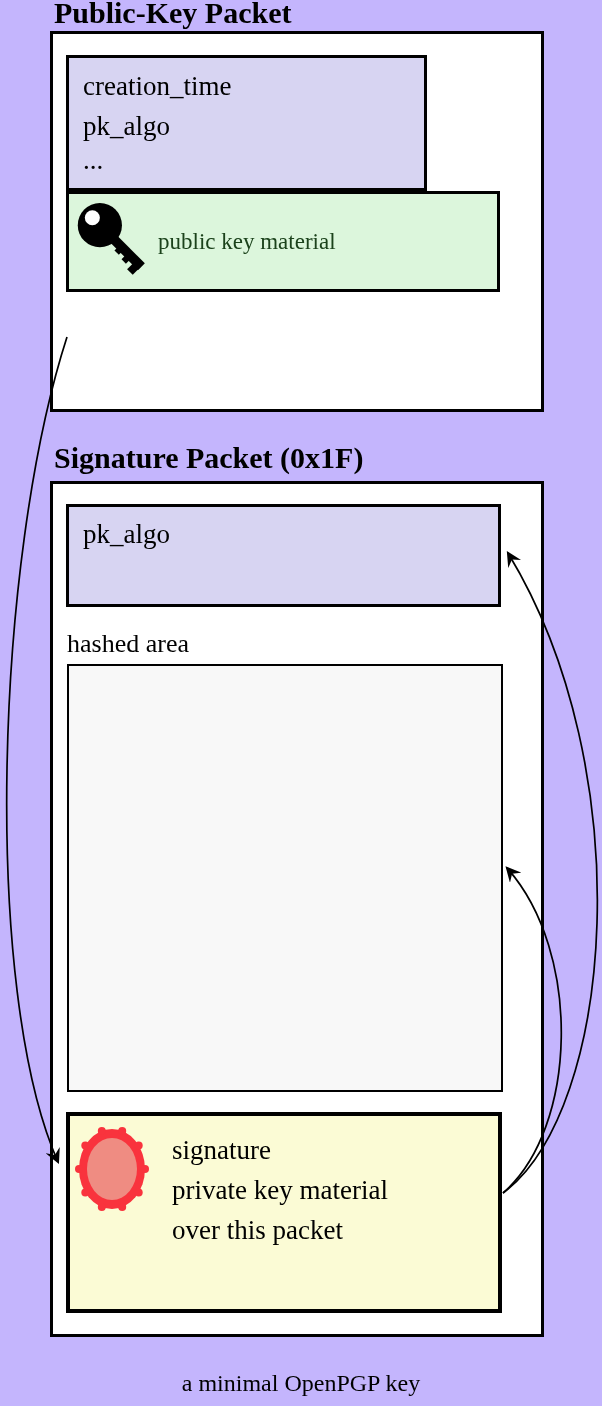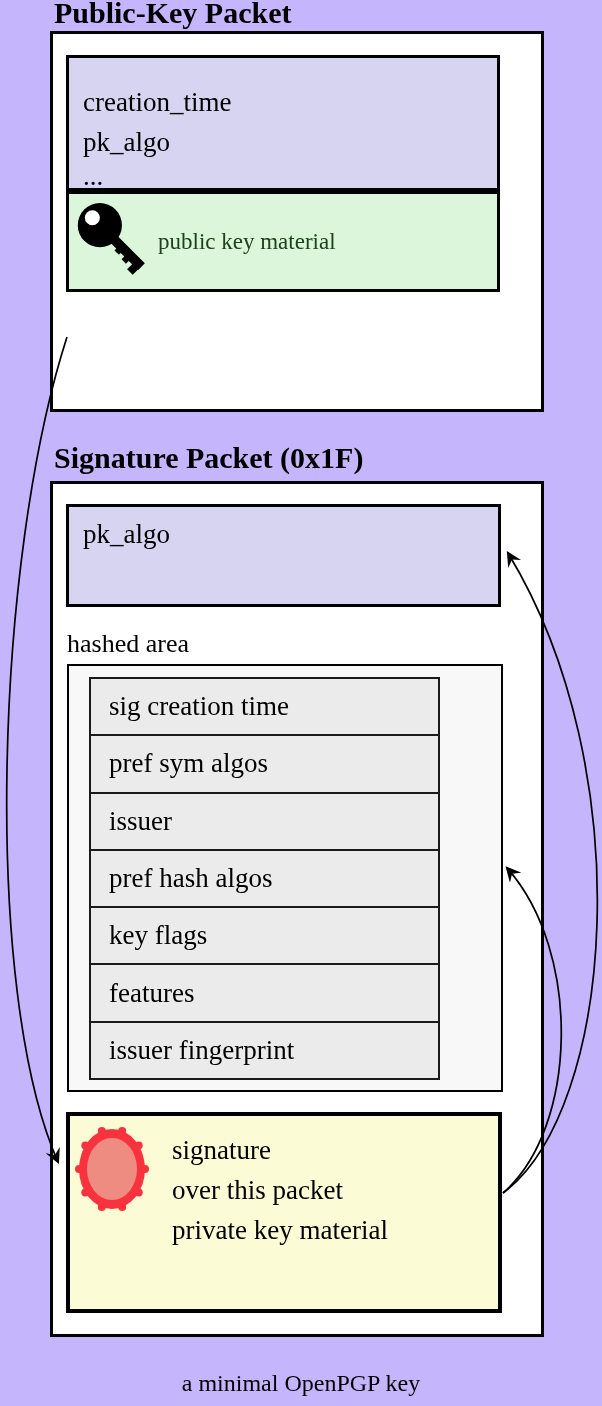--- a/index.html
+++ b/index.html
@@ -32,21 +32,21 @@
 </style>
 </head>
 <body>
 
 <div class="canvas">
 
   <div class="abs title" style="left:54px;top:-4px;">Public-Key Packet</div>
 
   <div class="abs outer-box" style="left:50px;top:31px;width:494px;height:381px;"></div>
 
-  <div class="abs field-box" style="left:66px;top:55px;width:434px;height:136px;padding-top:24px;">
+  <div class="abs field-box" style="left:66px;top:55px;width:361px;height:136px;padding-top:8px;">
     <div class="fline">creation_time</div>
     <div class="fline">pk_algo</div>
     <div class="fline" style="line-height:28px;">...</div>
   </div>
 
   <div class="abs material-box" style="left:66px;top:191px;width:434px;height:101px;">
     <svg class="icon-svg" width="76" height="84" viewBox="0 0 86 92">
       <circle cx="27" cy="27" r="25" fill="#000"></circle>
       <circle cx="18.5" cy="18.5" r="8.5" fill="#fff"></circle>
       <line x1="42" y1="42" x2="74" y2="74" stroke="#000" stroke-width="11"></line>
@@ -62,29 +62,20 @@
   <div class="abs outer-box" style="left:50px;top:481px;width:494px;height:856px;"></div>
 
   <div class="abs field-box" style="left:66px;top:504px;width:435px;height:103px;padding-top:7px;">
     <div class="fline">pk_algo</div>
   </div>
 
   <div class="abs hashed-label" style="left:67px;top:626px;">hashed area</div>
 
   <div class="abs hashed-box" style="left:67px;top:664px;width:436px;height:428px;"></div>
 
-  <div class="abs subpacket-table" style="left:89px;top:677px;width:351px;height:403px;">
-    <div class="subpacket-row">sig creation time</div>
-    <div class="subpacket-row">pref sym algos</div>
-    <div class="subpacket-row">issuer</div>
-    <div class="subpacket-row">pref hash algos</div>
-    <div class="subpacket-row">key flags</div>
-    <div class="subpacket-row">features</div>
-    <div class="subpacket-row">issuer fingerprint</div>
-  </div>
 
   <div class="abs sig-box" style="left:66px;top:1112px;width:436px;height:201px;"></div>
 
   <svg class="abs icon-svg" style="left:74px;top:1124px;z-index:2;" width="76" height="90" viewBox="0 0 76 90">
     <g fill="var(--seal-ring,#f9333d)">
       <ellipse cx="38" cy="45" rx="33" ry="40"></ellipse>
       <circle cx="71" cy="45" r="4"></circle>
         <circle cx="64.7" cy="68.5" r="4"></circle>
       <circle cx="48.2" cy="83" r="4"></circle>
         <circle cx="27.8" cy="83" r="4"></circle>
@@ -93,22 +84,22 @@
       <circle cx="11.3" cy="21.5" r="4"></circle>
         <circle cx="27.8" cy="7" r="4"></circle>
       <circle cx="48.2" cy="7" r="4"></circle>
         <circle cx="64.7" cy="21.5" r="4"></circle>
     </g>
     <ellipse cx="38" cy="45" rx="25" ry="31" fill="var(--seal-center,#ef8c82)"></ellipse>
   </svg>
 
   <div class="abs sig-text" style="left:172px;top:1124px;width:335px;">
     <div>signature</div>
+    <div>private key material</div>
     <div>over this packet</div>
-    <div>private key material</div>
   </div>
 
   <div class="abs caption" style="left:0;top:1370px;">a minimal OpenPGP key</div>
 
   <svg class="overlay" width="602" height="1406" viewBox="0 0 602 1406">
     <defs>
       <marker id="ah" viewBox="0 0 10 10" refX="8.5" refY="5" markerWidth="9" markerHeight="9" orient="auto">
         <path d="M0,0 L10,5 L0,10 L3.5,5 z" fill="var(--line-color,#000)"></path>
       </marker>
     </defs>

